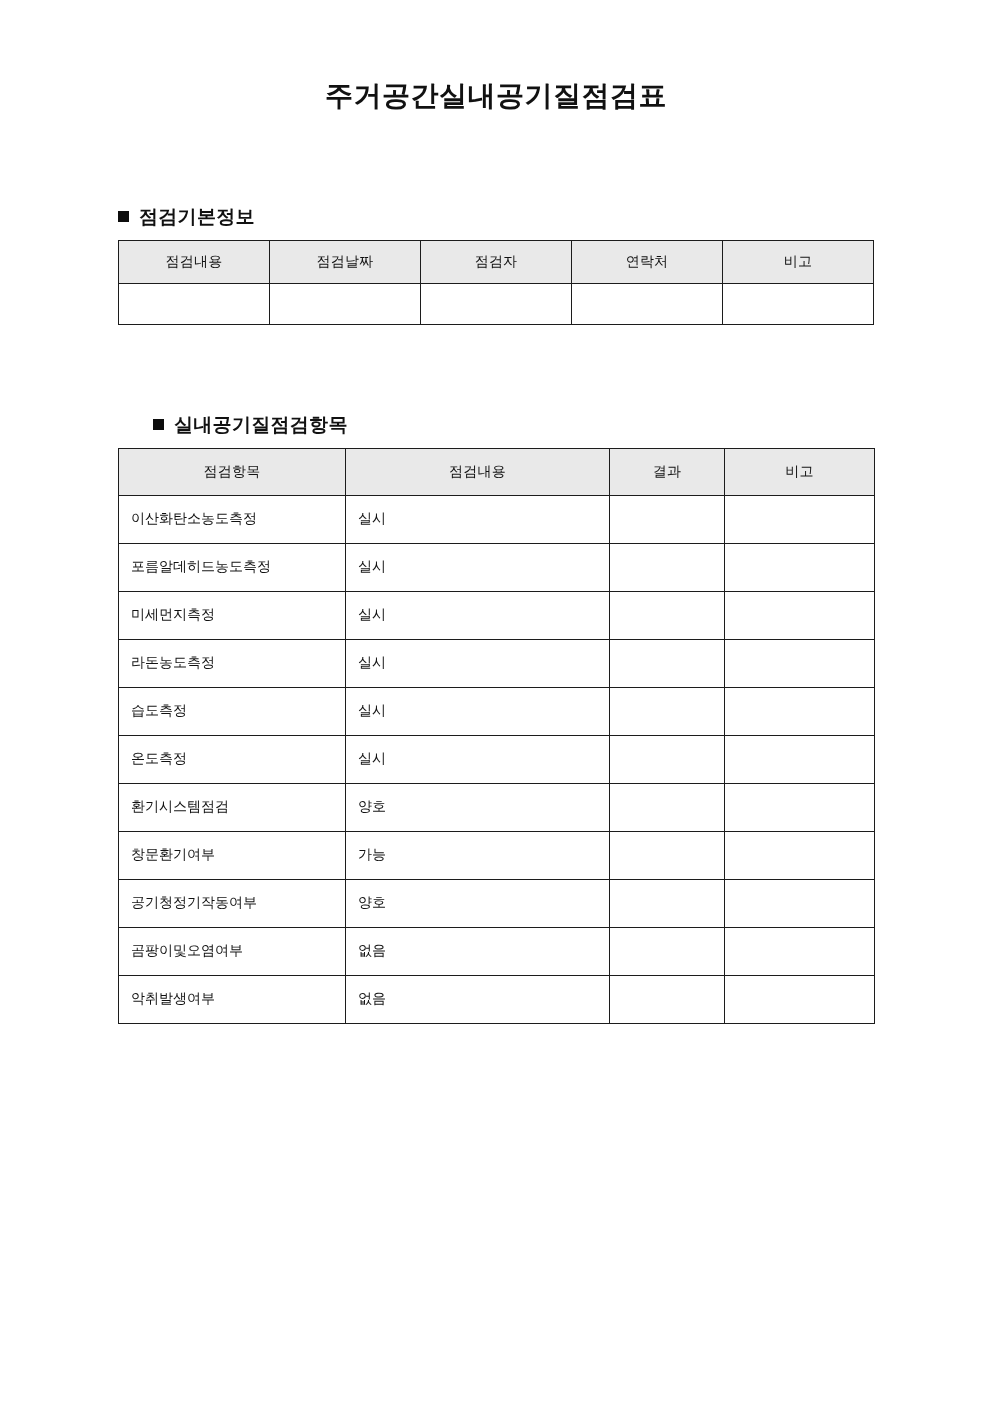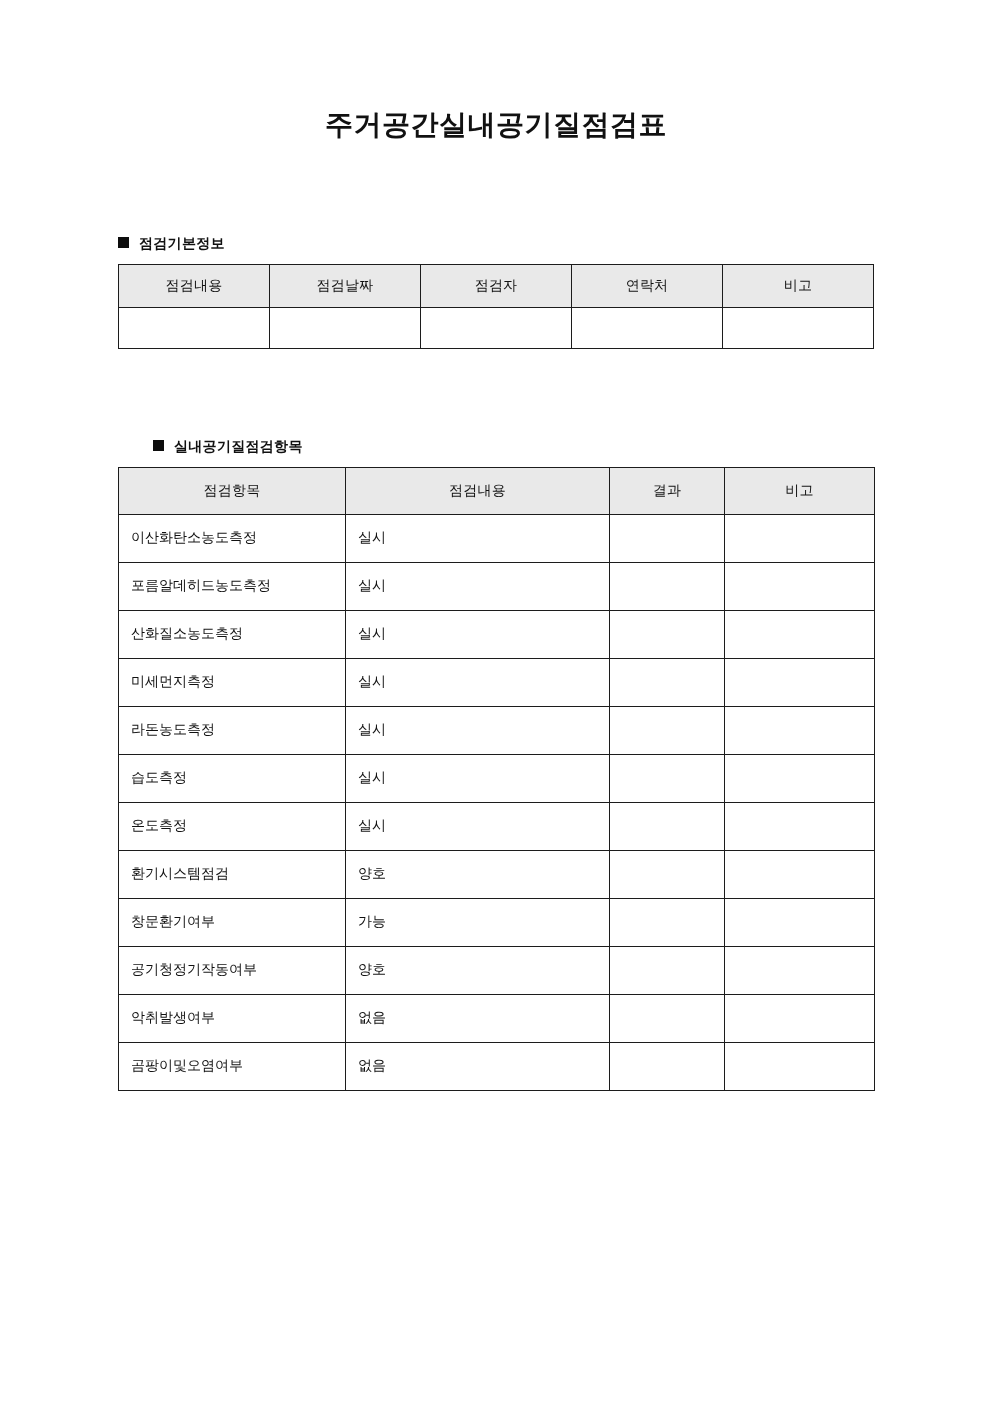--- a/index.html
+++ b/index.html
@@ -22,34 +22,34 @@
     position: relative;
     width: 992px;
     height: 1403px;
     box-sizing: border-box;
     padding: 0 118px 0 118px;
   }
 
   
   .doc-title {
     margin: 0;
-    padding-top: 106px;
+    padding-top: 77px;
     text-align: center;
     font-size: 28px;
     font-weight: bold;
     letter-spacing: 0.5px;
     line-height: 1.35;
     color: #111111;
   }
 
   
   .section-heading {
     display: flex;
     align-items: center;
-    font-size: 14px;
+    font-size: 19px;
     font-weight: bold;
     color: #111111;
     line-height: 1;
     margin: 0;
   }
   .section-heading .bullet-square {
     display: inline-block;
     width: 11px;
     height: 11px;
     background: #0d0d0d;
@@ -182,26 +182,20 @@
           <td class="cell-result"></td>
           <td class="cell-remark"></td>
         </tr>
         <tr>
           <td class="cell-item">포름알데히드농도측정</td>
           <td class="cell-content">실시</td>
           <td class="cell-result"></td>
           <td class="cell-remark"></td>
         </tr>
         <tr>
-          <td class="cell-item">산화질소농도측정</td>
-          <td class="cell-content">실시</td>
-          <td class="cell-result"></td>
-          <td class="cell-remark"></td>
-        </tr>
-        <tr>
           <td class="cell-item">미세먼지측정</td>
           <td class="cell-content">실시</td>
           <td class="cell-result"></td>
           <td class="cell-remark"></td>
         </tr>
         <tr>
           <td class="cell-item">라돈농도측정</td>
           <td class="cell-content">실시</td>
           <td class="cell-result"></td>
           <td class="cell-remark"></td>
@@ -230,27 +224,27 @@
           <td class="cell-result"></td>
           <td class="cell-remark"></td>
         </tr>
         <tr>
           <td class="cell-item">공기청정기작동여부</td>
           <td class="cell-content">양호</td>
           <td class="cell-result"></td>
           <td class="cell-remark"></td>
         </tr>
         <tr>
+          <td class="cell-item">곰팡이및오염여부</td>
+          <td class="cell-content">없음</td>
+          <td class="cell-result"></td>
+          <td class="cell-remark"></td>
+        </tr>
+        <tr>
           <td class="cell-item">악취발생여부</td>
           <td class="cell-content">없음</td>
           <td class="cell-result"></td>
           <td class="cell-remark"></td>
         </tr>
-        <tr>
-          <td class="cell-item">곰팡이및오염여부</td>
-          <td class="cell-content">없음</td>
-          <td class="cell-result"></td>
-          <td class="cell-remark"></td>
-        </tr>
       </tbody>
   </table>
 
 </div>
 
 </body></html>

